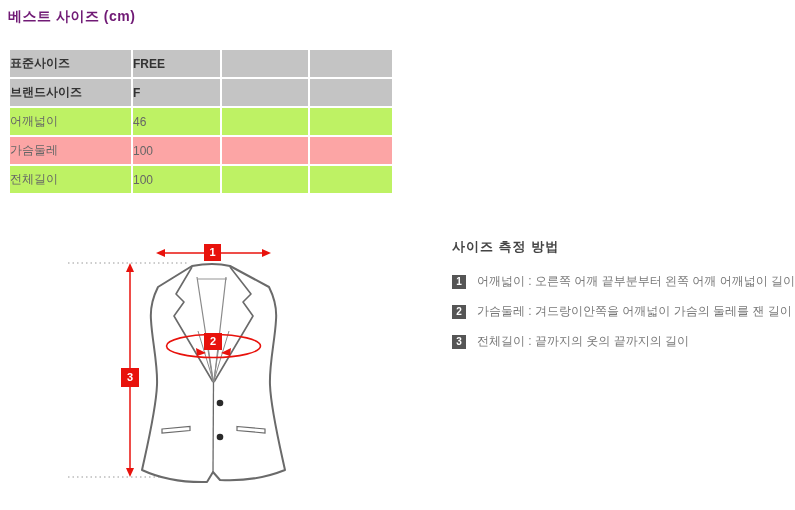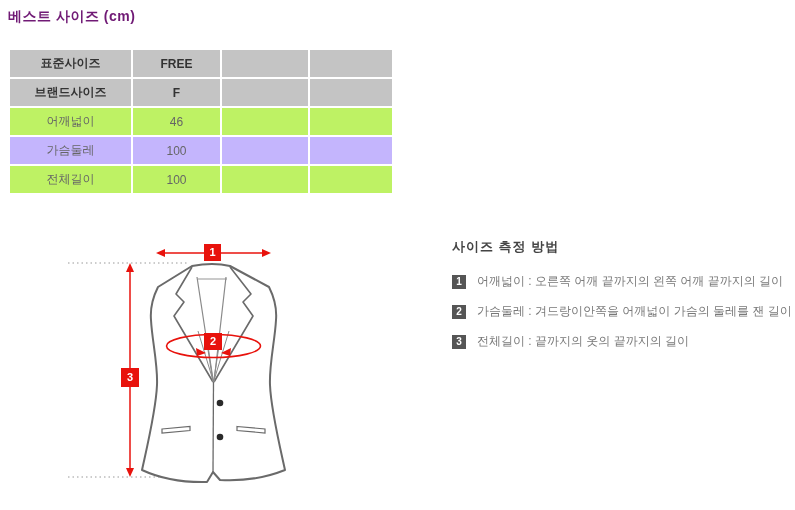--- a/index.html
+++ b/index.html
@@ -13,26 +13,26 @@
     position: absolute; left: 8px; top: 8px;
     font-size: 14px; font-weight: bold; color: #701a75; letter-spacing: 0.5px;
   }
   
   .size-table {
     position: absolute; left: 8px; top: 48px;
     border-collapse: separate; border-spacing: 2px;
     width: 386px; table-layout: fixed;
   }
   .size-table td {
-    height: 27px; text-align: center; vertical-align: middle;
+    height: 27px; text-align: left; vertical-align: middle;
     font-size: 12px;
   }
   .size-table tr.r-header td { background: #c4c4c4; font-weight: bold; color: #333; }
   .size-table tr.r-light td  { background: #bef264; color: #666; }
-  .size-table tr.r-dark td   { background: #c4b5fd; color: #666; }
+  .size-table tr.r-dark td   { background: #fca5a5; color: #666; }
   
   .diagram { position: absolute; left: 60px; top: 235px; width: 250px; height: 262px; }
   .diagram svg { display: block; }
   .badge {
     position: absolute; background: #e8120c; color: #fff;
     font-size: 11px; font-weight: bold; text-align: center;
     width: 18px; height: 17px; line-height: 17px;
   }
   .badge-1 { left: 204px; top: 244px; width: 17px; }
   .badge-2 { left: 204px; top: 333px; }
@@ -151,21 +151,21 @@
 </div>
 
 <div class="badge badge-1">1</div>
 <div class="badge badge-2">2</div>
 <div class="badge badge-3">3</div>
 
 <div class="guide">
   <div class="guide-title">사이즈 측정 방법</div>
   <div class="guide-item">
     <span class="guide-badge">1</span>
-    <span class="guide-text">어깨넓이 : 오른쪽 어깨 끝까지의 왼쪽 어깨 끝까지의 길이</span>
+    <span class="guide-text">어깨넓이 : 오른쪽 어깨 끝부분부터 왼쪽 어깨 어깨넓이 길이</span>
   </div>
   <div class="guide-item">
     <span class="guide-badge">2</span>
     <span class="guide-text">가슴둘레 : 겨드랑이안쪽을 어깨넓이 가슴의 둘레를 잰 길이</span>
   </div>
   <div class="guide-item">
     <span class="guide-badge">3</span>
     <span class="guide-text">전체길이 : 끝까지의 옷의 끝까지의 길이</span>
   </div>
 </div>

